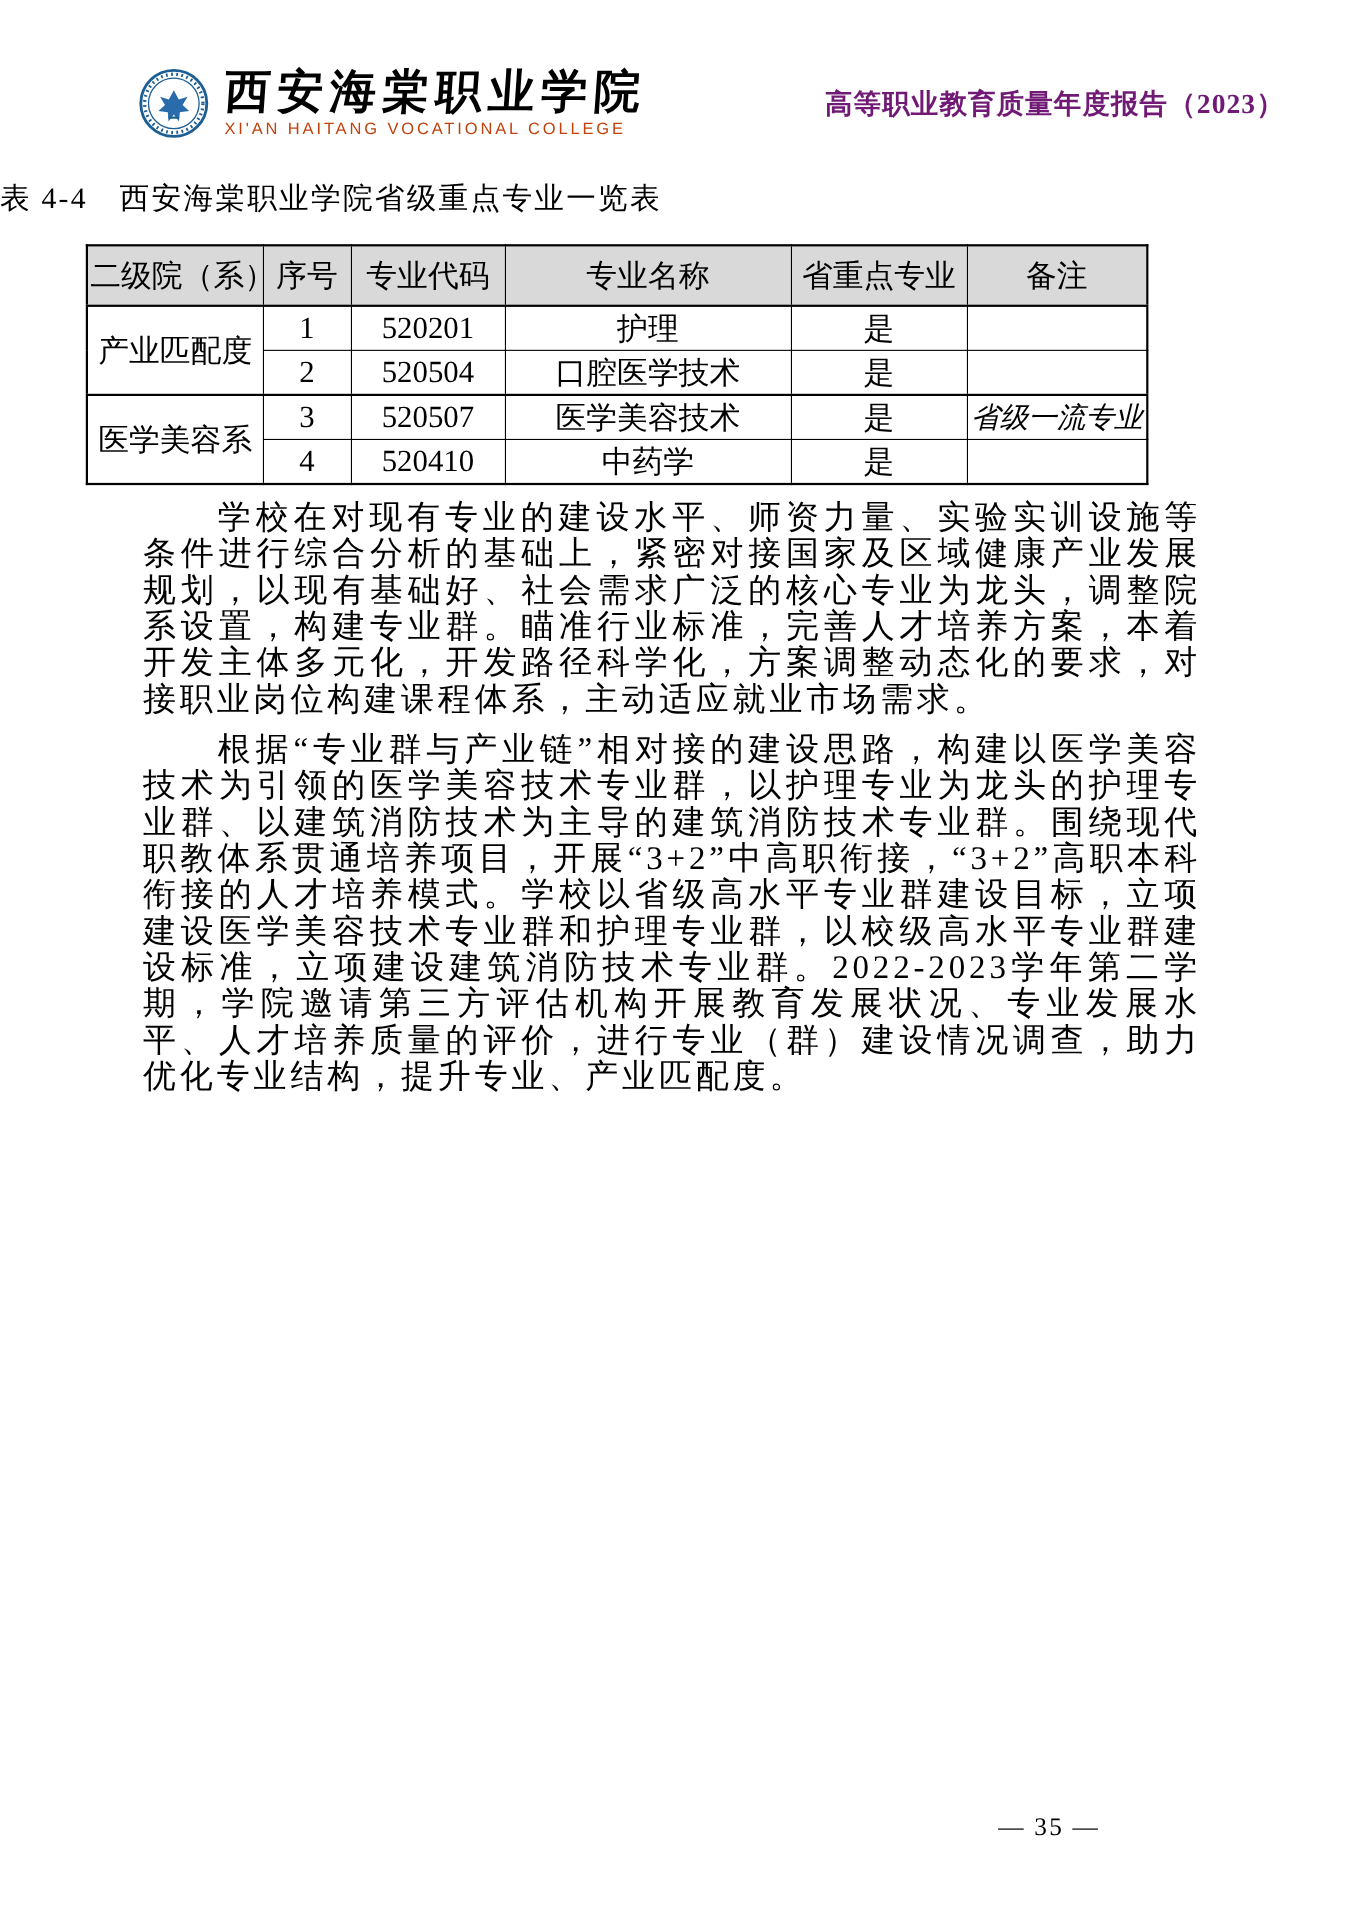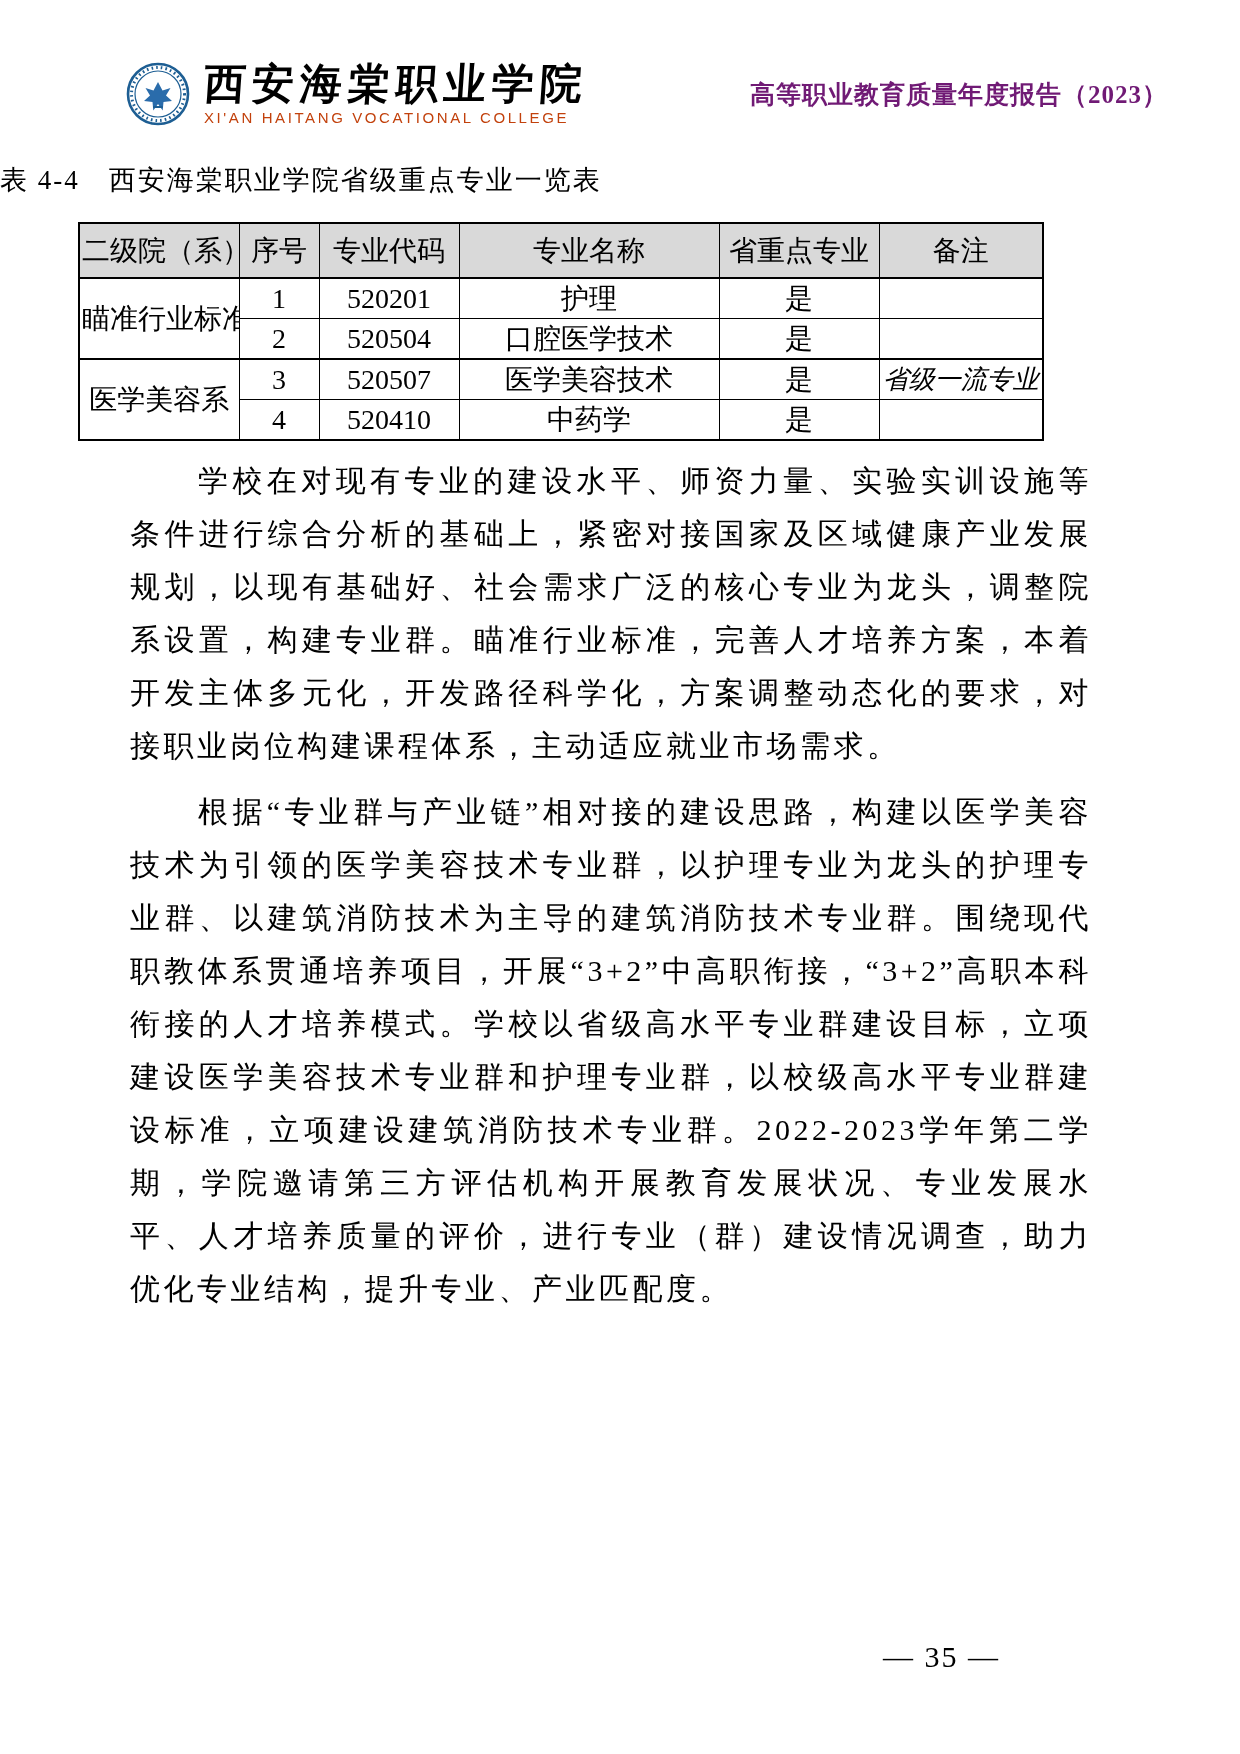--- a/index.html
+++ b/index.html
@@ -67,38 +67,38 @@
     border-bottom:2px solid #000;
   }
   table.key-majors td { height:39px; }
   tr.group-start td { border-top:2px solid #000; }
   td.note-cell { font-size:26px; letter-spacing:0; padding:0;font-style:italic; }
   
   .body-text {
     width:962px;
     margin:13px 0 0 130px;
     font-size:30px;
-    line-height:53px;
+    line-height:33px;
     letter-spacing:3.5px;
     text-align:justify;
     text-indent:68px;
   }
   .section-heading {
     margin:6px 0 0 130px;
     font-size:30px;
     line-height:55px;
     font-weight:bold;
     text-indent:64px;
     letter-spacing:1px;
   }
   
   .page-number {
     position:absolute;
     right:240px; bottom:80px;
-    font-size:30px; letter-spacing:2px;
+    font-size:23px; letter-spacing:2px;
   }
 </style>
 </head>
 <body>
 
 <div class="page">
 
   <div class="header">
     <div class="logo-block">
       <svg class="seal" viewBox="0 0 64 64">
@@ -132,21 +132,21 @@
         <th>二级院（系）</th>
         <th>序号</th>
         <th>专业代码</th>
         <th>专业名称</th>
         <th>省重点专业</th>
         <th>备注</th>
       </tr>
     </thead>
     <tbody>
       <tr>
-        <td rowspan="2">瞄准行业标准</td>
+        <td rowspan="2">产业匹配度</td>
         <td>1</td>
         <td>520201</td>
         <td>护理</td>
         <td>是</td>
         <td class="note-cell"></td>
       </tr>
       <tr>
         <td>2</td>
         <td>520504</td>
         <td>口腔医学技术</td>

